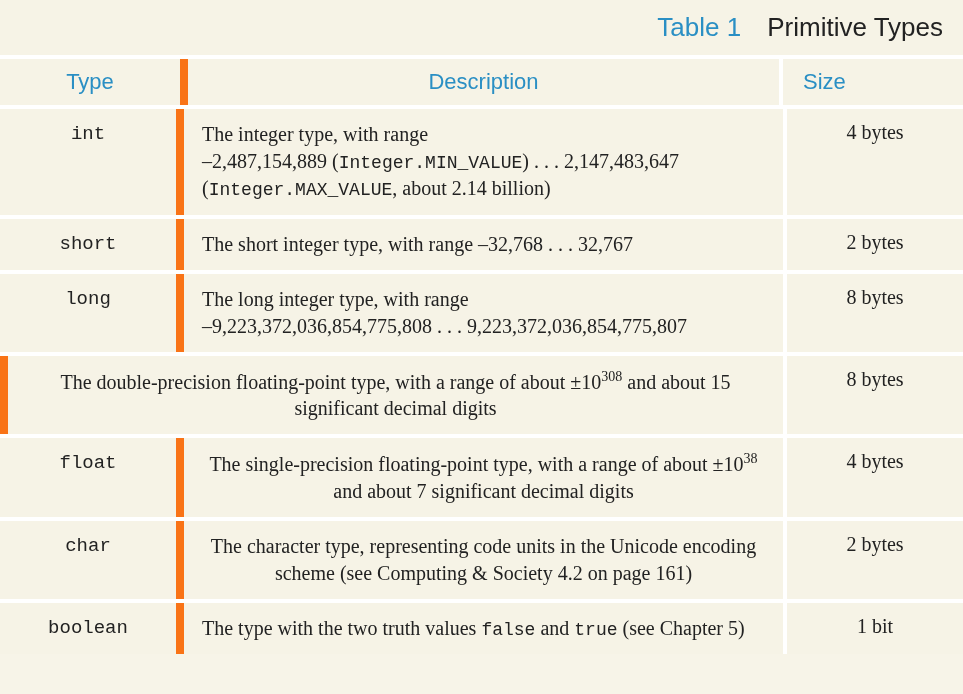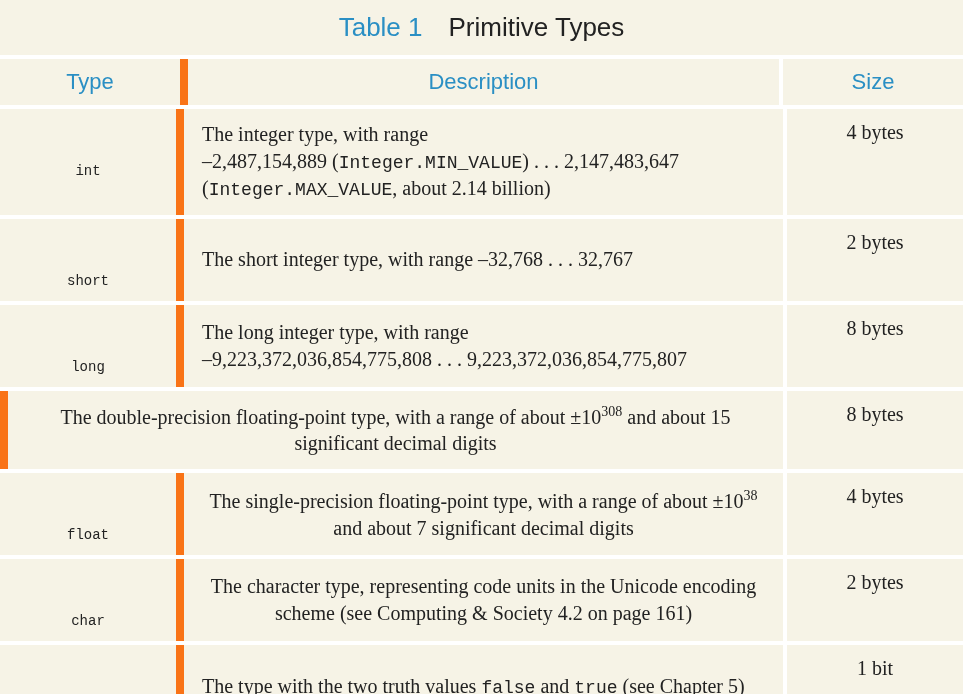--- a/index.html
+++ b/index.html
@@ -10,21 +10,21 @@
       color: #222;
     }
     .table-container {
       width: 963px;
       box-sizing: border-box;
       background: #f6f3e6;
     }
     .title-row {
       background: #f6f3e6;
       padding: 12px 20px;
-      text-align: center;
+      text-align: right;
       border-bottom: 4px solid #fff;
       font-size: 26px;
     }
     .title-label {
       color: #2a8fc4;
       font-family: 'Segoe UI', 'Lucida Sans', Arial, sans-serif;
     }
     .title-text {
       color: #222;
       font-family: 'Segoe UI', 'Lucida Sans', Arial, sans-serif;
@@ -36,43 +36,42 @@
     }
     .header-cell {
       color: #2a8fc4;
       font-family: 'Segoe UI', 'Lucida Sans', Arial, sans-serif;
       font-size: 22px;
       padding: 10px 20px;
       text-align: center;
     }
     .col-type { width: 140px; flex-shrink: 0; }
     .col-desc { flex: 1; border-left: 8px solid #f97316; border-right: 4px solid #fff; }
-    .col-size { width: 140px; flex-shrink: 0; text-align: center; }
+    .col-size { width: 140px; flex-shrink: 0; text-align: left; }
 
     .data-row {
       display: flex;
       background: #f6f3e6;
       border-bottom: 4px solid #fff;
     }
     .data-row:last-child { border-bottom: none; }
 
     .cell {
       padding: 12px 18px;
       font-size: 20px;
       display: flex;
       align-items: flex-start;
       justify-content: center;
     }
     .cell.col-type {
       font-family: 'Consolas', 'Courier New', monospace;
-      font-size: 14px;
+      font-size: 19px;
       justify-content: center;
       align-items: flex-start;
       padding-top: 14px;
-      margin-top: 40px;
     }
     .cell.col-desc {
       flex-direction: column;
       align-items: flex-start;
       text-align: center;
       line-height: 1.35;
     }
     .cell.col-size {
       align-items: flex-start;
       justify-content: center;

